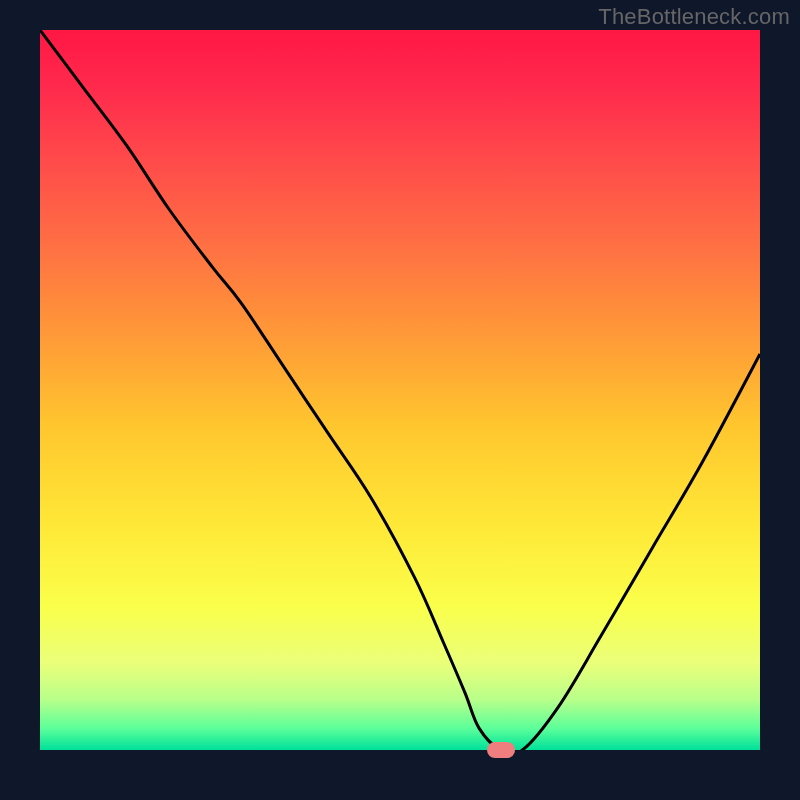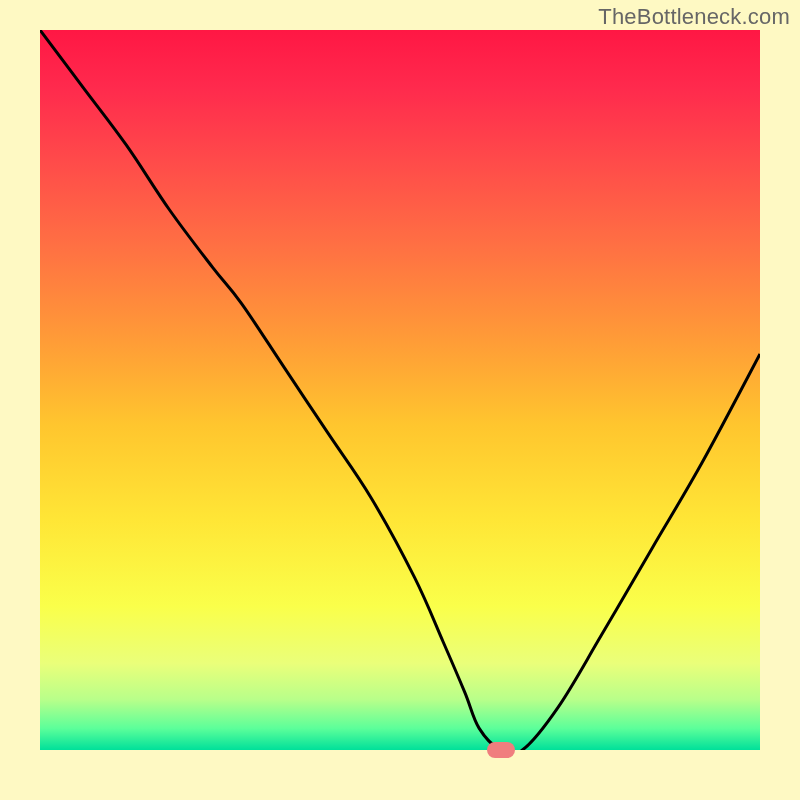--- a/index.html
+++ b/index.html
@@ -8,21 +8,21 @@
     width: 800px;
     height: 800px;
     background: #000;
     font-family: Arial, Helvetica, sans-serif;
     overflow: hidden;
   }
   .frame {
     position: relative;
     width: 800px;
     height: 800px;
-    background: #fef9c3;
+    background: #0f172a;
   }
   .watermark {
     position: absolute;
     top: 4px;
     right: 10px;
     color: #666;
     font-size: 22px;
     font-weight: 500;
     letter-spacing: 0.2px;
     z-index: 10;

